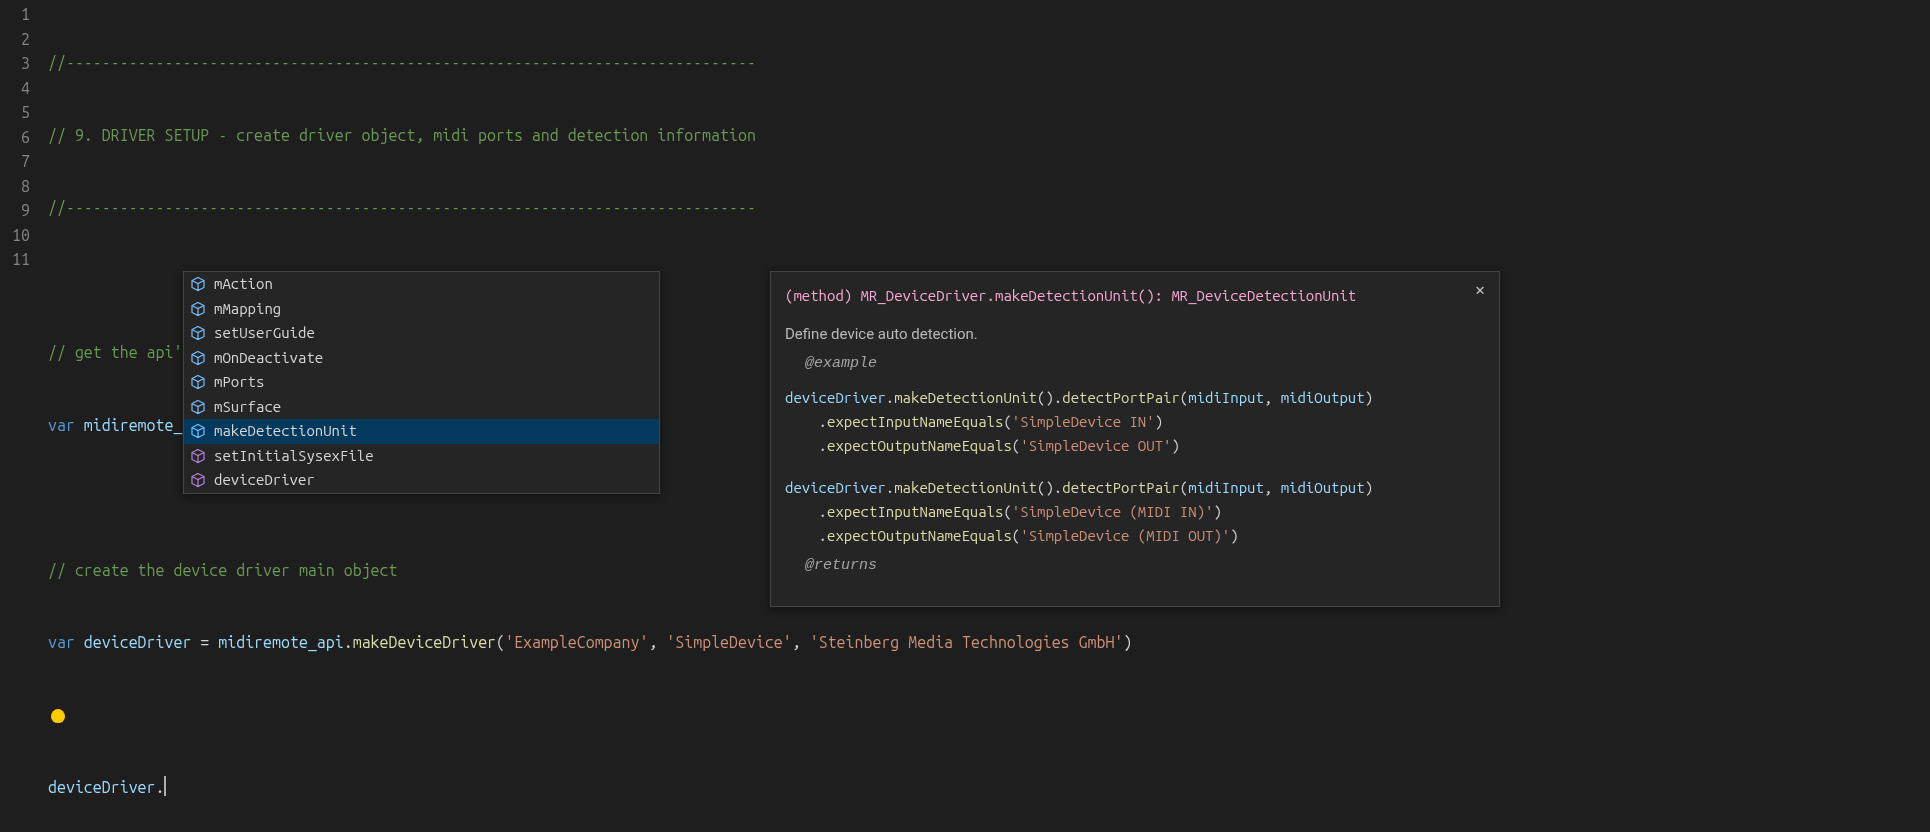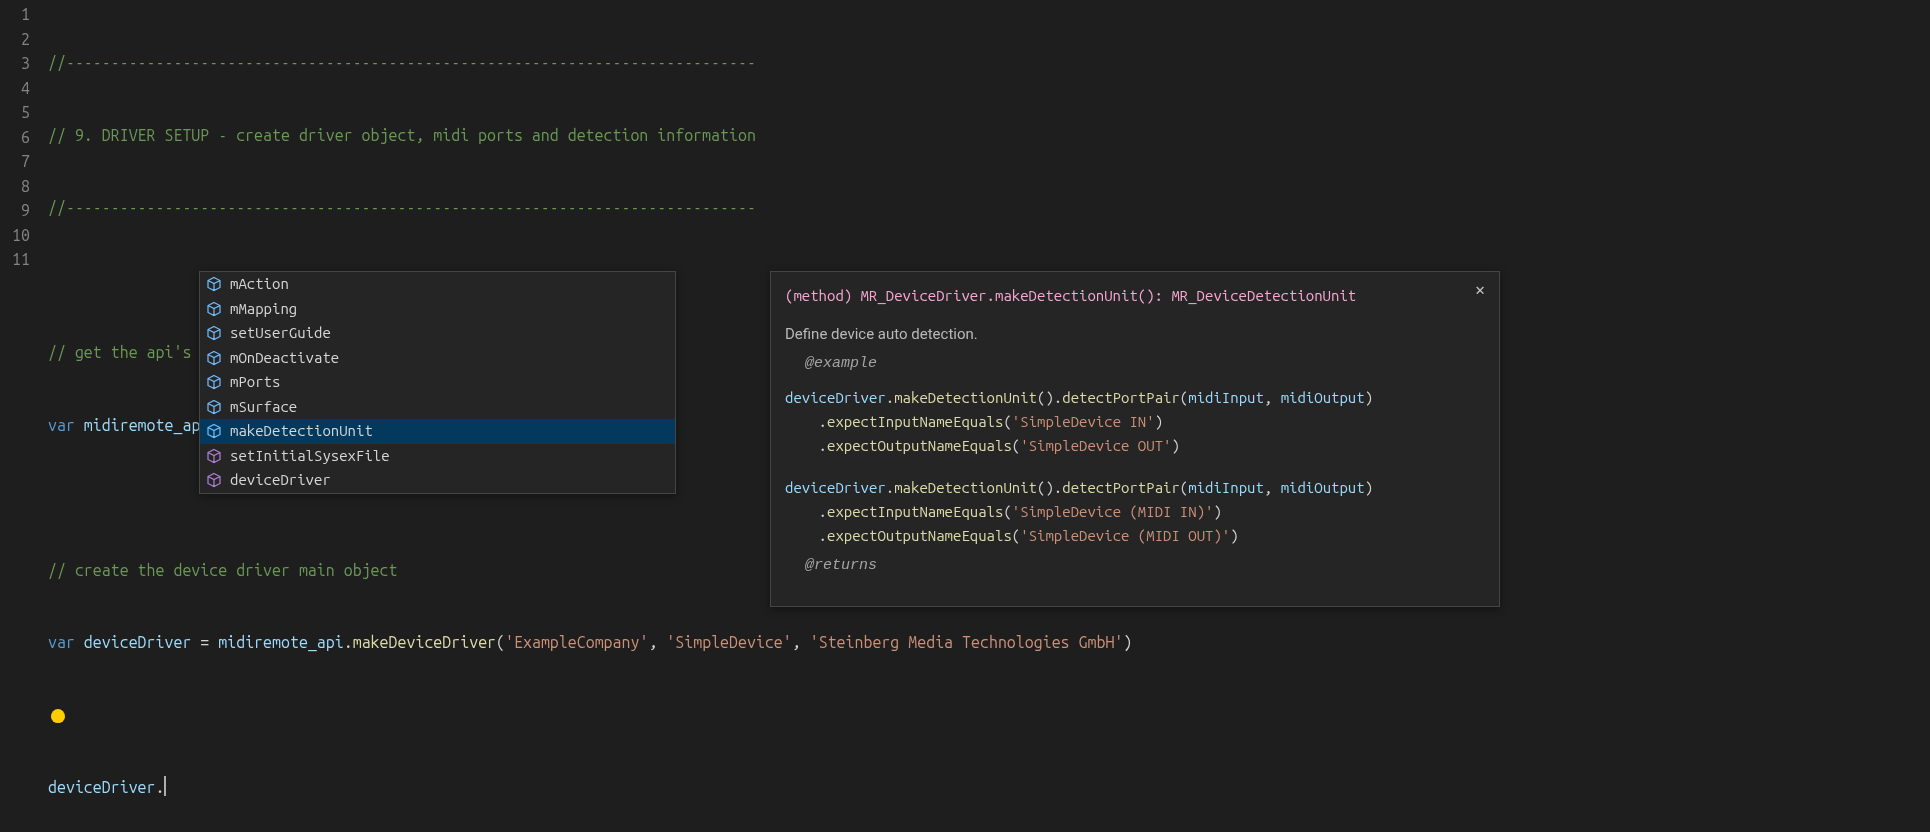--- a/index.html
+++ b/index.html
@@ -57,21 +57,20 @@
   
   .suggest {
     position: absolute;
     left: 183px;
     top: 271px;
     width: 477px;
     background: #252526;
     border: 1px solid #454545;
     box-shadow: 0 2px 8px rgba(0,0,0,.4);
     font-size: 15px;
-    margin-left: 16px;
   }
   .suggest-row {
     display: flex;
     align-items: center;
     height: 24.5px;
     padding: 0 6px;
     gap: 8px;
     cursor: pointer;
   }
   .suggest-row.selected { background: #04395e; }

